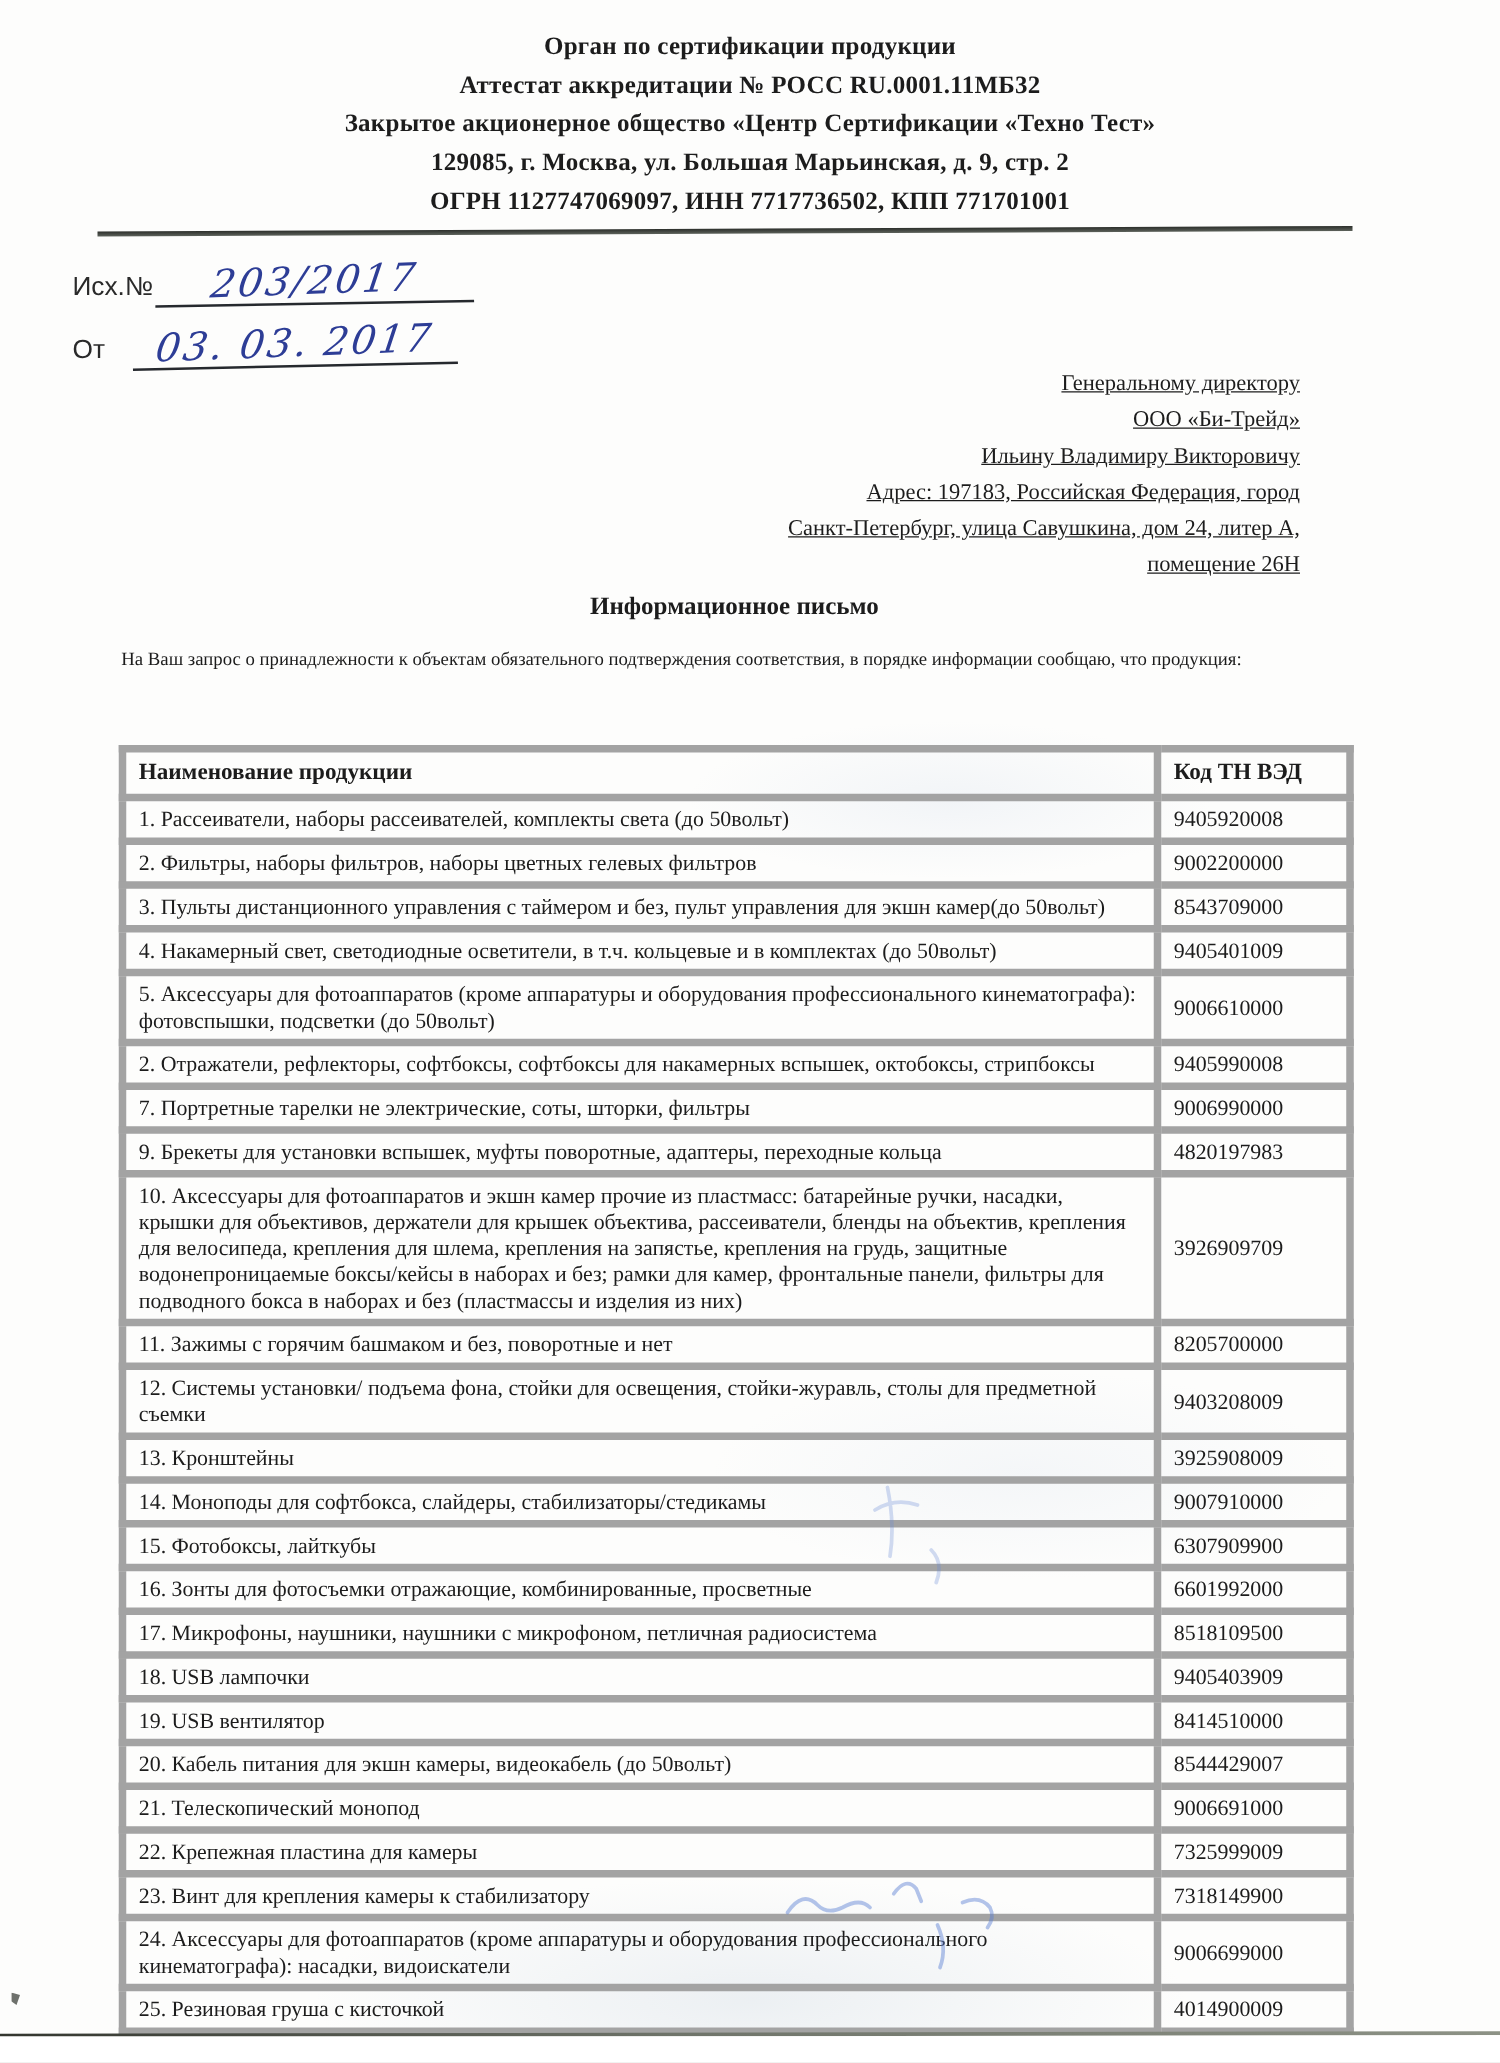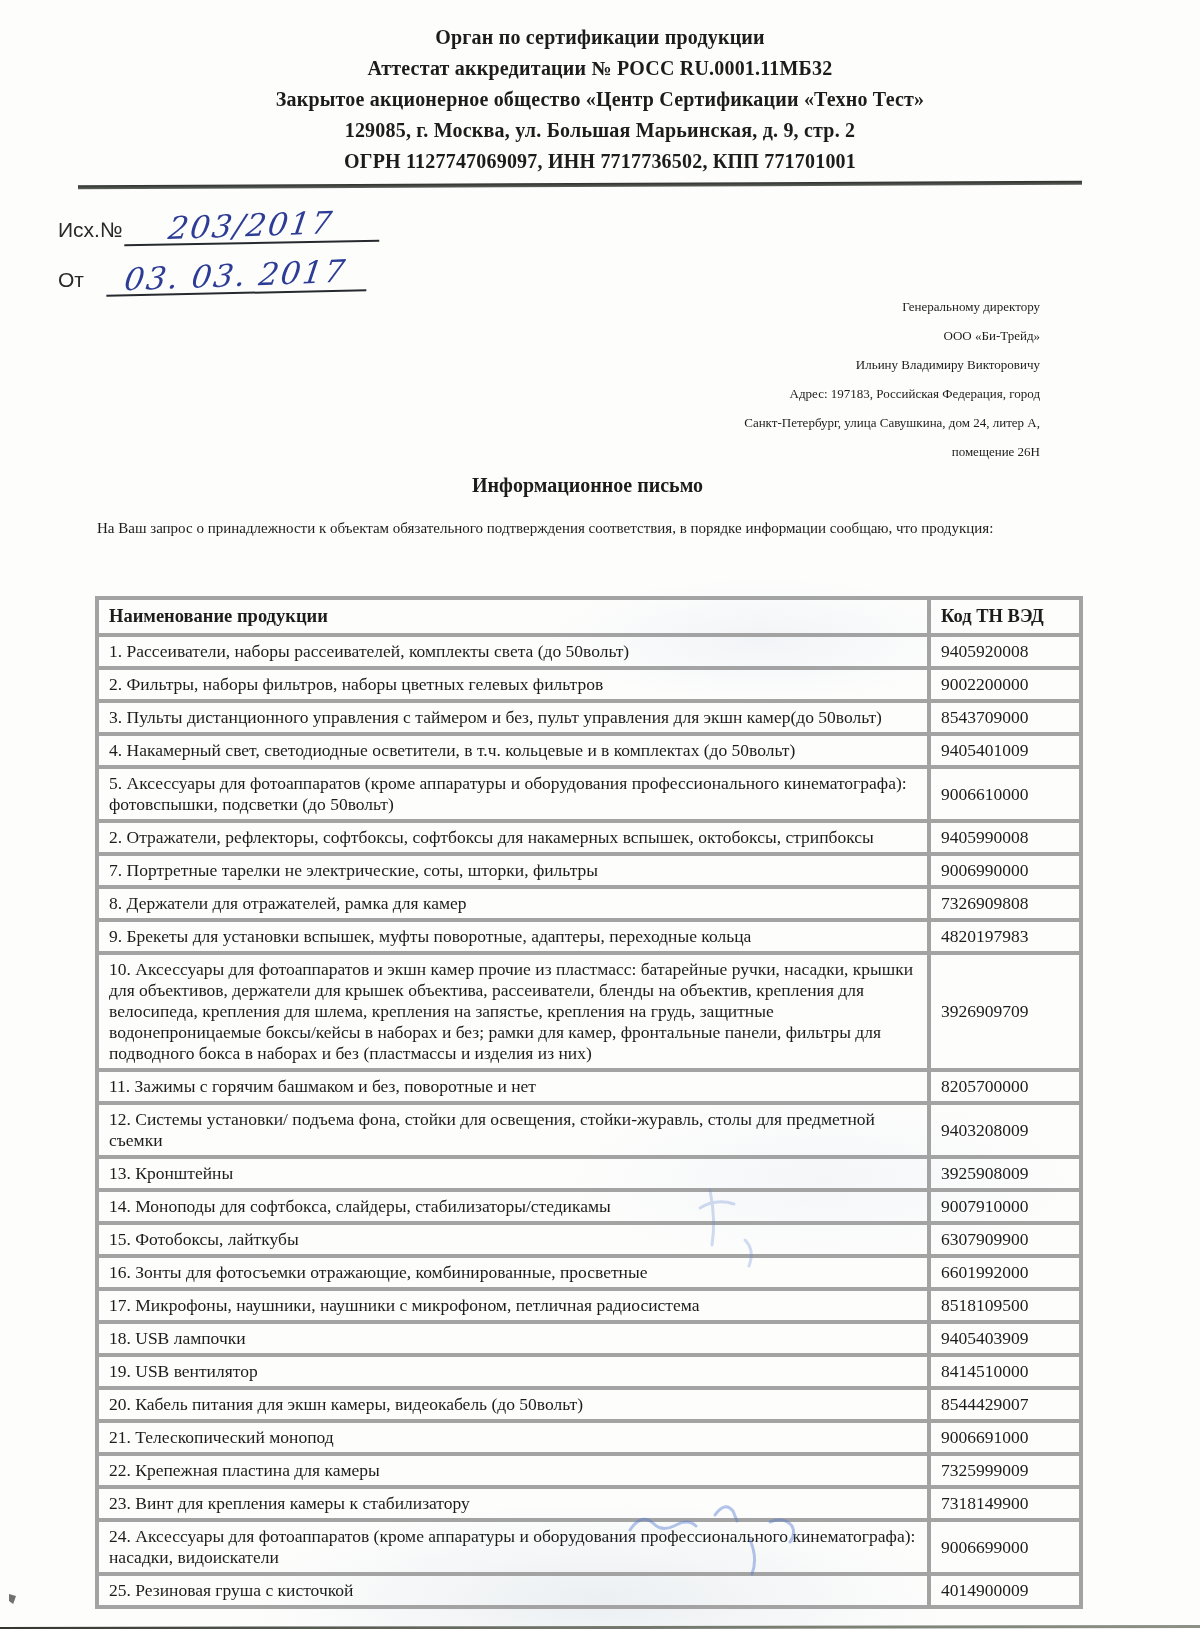--- a/index.html
+++ b/index.html
@@ -56,40 +56,40 @@
     color:#2d3d96;
     letter-spacing:2px;
     display:inline-block;
     transform:skewX(-10deg) rotate(-1deg);
     white-space:nowrap;
   }
 
   .recipient{
     position:absolute;right:160px;top:292px;
     text-align:right;
-    font-size:13px;line-height:29px;
+    font-size:18px;line-height:29px;text-decoration:underline;
   }
 
   .letter-title{
     position:absolute;left:95px;width:985px;top:474px;
     text-align:center;font-weight:bold;font-size:20px;
   }
   .intro{
     position:absolute;left:97px;top:513px;width:905px;
     font-size:15px;line-height:31px;
     text-align:left;
   }
 
   .product-table{
     position:absolute;left:95px;top:596px;width:988px;
     border-collapse:collapse;
     font-size:17.5px;line-height:21px;
   }
   .product-table th,.product-table td{
-    border:4px solid #a3a3a3;
+    border:6px solid #a3a3a3;
     padding:4px 10px;
     text-align:left;
     vertical-align:middle;
   }
   .product-table th{font-weight:bold;font-size:18.5px;padding:6px 10px;}
   .product-table th.code-col,.product-table td.code-col{
     width:128px;text-align:left;white-space:nowrap;
   }
 
   .paper-edge{
@@ -184,24 +184,20 @@
     <tr>
       <td>2. Отражатели, рефлекторы, софтбоксы, софтбоксы для накамерных вспышек, октобоксы, стрипбоксы</td>
       <td class="code-col">9405990008</td>
     </tr>
 
     <tr>
       <td>7. Портретные тарелки не электрические, соты, шторки, фильтры</td>
       <td class="code-col">9006990000</td>
     </tr>
 
-    <tr>
-      <td>8. Держатели для отражателей, рамка для камер</td>
-      <td class="code-col">7326909808</td>
-    </tr>
 
     <tr>
       <td>9. Брекеты для установки вспышек, муфты поворотные, адаптеры, переходные кольца</td>
       <td class="code-col">4820197983</td>
     </tr>
 
     <tr>
       <td>10. Аксессуары для фотоаппаратов и экшн камер прочие из пластмасс: батарейные ручки, насадки, крышки для объективов, держатели для крышек объектива, рассеиватели, бленды на объектив, крепления для велосипеда, крепления для шлема, крепления на запястье, крепления на грудь, защитные водонепроницаемые боксы/кейсы в наборах и без; рамки для камер, фронтальные панели, фильтры для подводного бокса в наборах и без (пластмассы и изделия из них)</td>
       <td class="code-col">3926909709</td>
     </tr>

